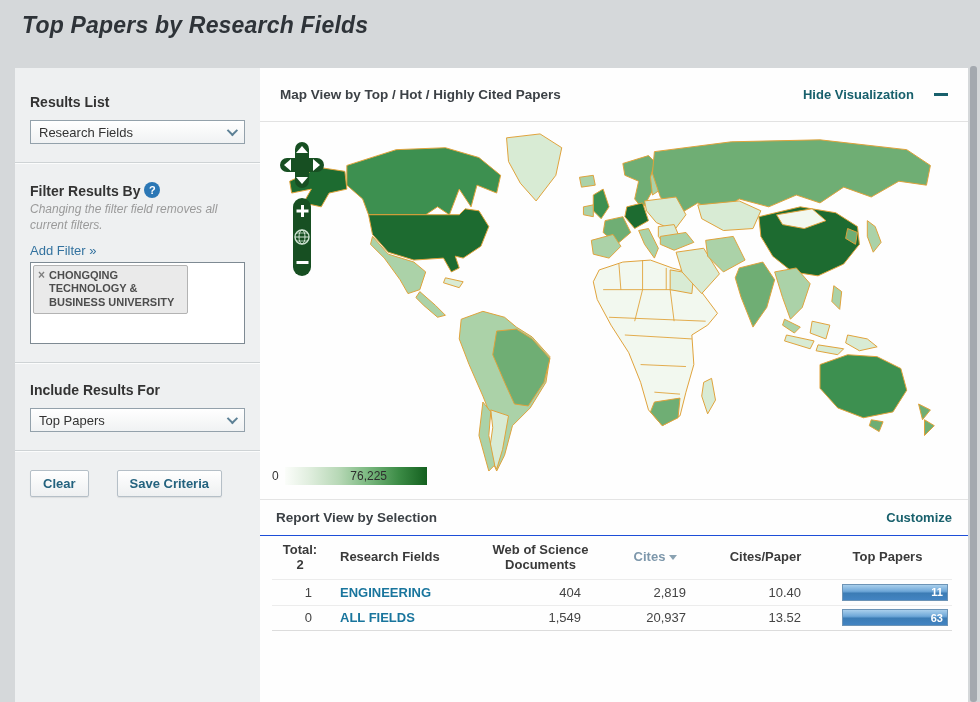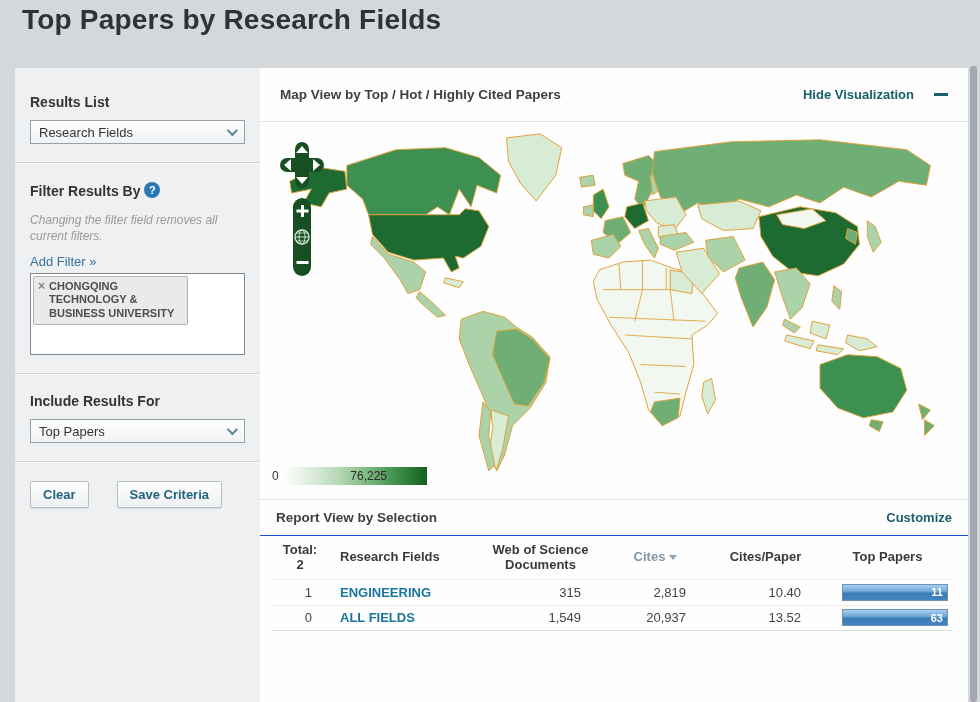--- a/index.html
+++ b/index.html
@@ -4,22 +4,22 @@
 <style>
   * { margin:0; padding:0; box-sizing:border-box; }
   html,body { width:980px; height:702px; overflow:hidden; }
   body {
     background:#d5d8da;
     font-family:"Liberation Sans","DejaVu Sans",sans-serif;
     color:#333;
     position:relative;
   }
   .page-title {
-    position:absolute; top:4px; left:22px;
-    font-size:28px; font-weight:bold; color:#2e3338; letter-spacing:.2px;
+    position:absolute; top:12px; left:22px;
+    font-size:23px; font-weight:bold; color:#2e3338; letter-spacing:.2px;font-style:italic;
   }
   .content {
     position:absolute; left:15px; top:68px; right:12px; bottom:0;
     display:flex;
   }
   .right-scrollbar {
     position:absolute; right:3px; top:66px; bottom:0; width:7px;
     background:#a4a9af; border-radius:3px;
   }
 
@@ -40,21 +40,21 @@
   .chev {
     position:absolute; right:9px; top:7px; width:8px; height:8px;
     border-right:2px solid #5d8196; border-bottom:2px solid #5d8196;
     transform:rotate(45deg) translateY(-2px);
   }
   .help-icon {
     display:inline-block; width:16px; height:16px; border-radius:50%;
     background:#2b77b5; color:#fff; font-size:11px; font-weight:bold;
     text-align:center; line-height:16px; vertical-align:2px; margin-left:4px;
   }
-  .sb-note { margin-top:14px; font-size:12px; font-style:italic; color:#9a9a9a; line-height:1.3; }
+  .sb-note { margin-top:3px; font-size:12px; font-style:italic; color:#9a9a9a; line-height:1.3; }
   .add-filter { display:inline-block; margin-top:10px; font-size:13px; font-weight:normal; color:#33729f; text-decoration:none; }
   .filter-box {
     margin-top:3px; height:82px; background:#fff; border:1px solid #7e8a93; padding:2px;
   }
   .filter-tag {
     display:inline-flex; align-items:flex-start; gap:4px;
     background:#eaeaea; border:1px solid #b3b3b3; border-radius:2px;
     padding:3px 8px 4px 4px; font-size:11px; font-weight:bold; color:#4d4d4d; line-height:1.2;
   }
   .filter-tag .x { color:#808080; font-size:12px; line-height:1.1; cursor:pointer; }
@@ -285,21 +285,21 @@
           </span>
         </div>
         <div class="th">Cites/Paper</div>
         <div class="th">Top Papers</div>
       </div>
 
       <div class="tbody">
         <div class="trow">
           <div class="td rank">1</div>
           <div class="td field">ENGINEERING</div>
-          <div class="td num">315</div>
+          <div class="td num">404</div>
           <div class="td num">2,819</div>
           <div class="td num">10.40</div>
           <div class="td">
               <div class="bar-wrap">
                 <div class="bar" style="width: 100%;">11</div>
               </div>
             </div>
         </div>
         <div class="trow">
           <div class="td rank">0</div>

